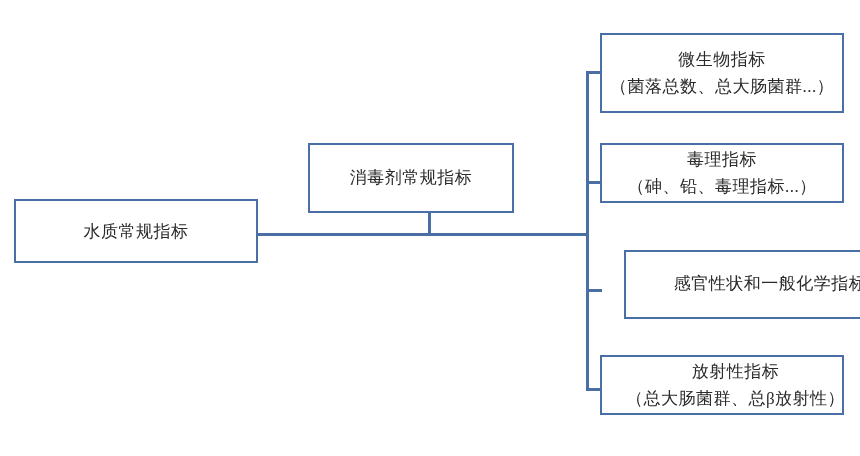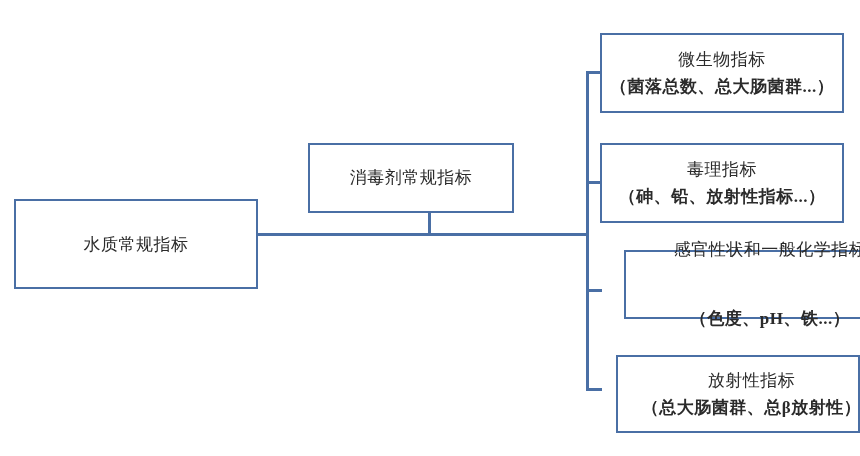--- a/index.html
+++ b/index.html
@@ -28,28 +28,28 @@
     text-align: center;
     z-index: 2;
   }
   .node .line1,
   .node .line2 {
     display: block;
     white-space: nowrap;
     letter-spacing: 0.5px;
   }
   .node .line1 { font-size: 17px; }
-  .node .line2 { font-size: 17px; font-weight: bold; }
+  .node .line2 { font-size: 17px; }
 
   
   #node-root {
     left: 14px;
     top: 199px;
     width: 244px;
-    height: 90px;
+    height: 64px;
   }
   #node-root .line1 { font-size: 17px; }
 
   
   #node-disinfectant {
     left: 308px;
     top: 143px;
     width: 206px;
     height: 70px;
     line-height: 1.55;
@@ -60,36 +60,36 @@
     left: 600px;
     top: 33px;
     width: 244px;
     height: 80px;
     line-height: 1.6;
   }
   #node-tox {
     left: 600px;
     top: 143px;
     width: 244px;
-    height: 80px;
+    height: 60px;
     line-height: 1.6;
   }
   #node-sensory {
     left: 624px;
     top: 250px;
     width: 292px;
     height: 69px;
     line-height: 1.35;
     gap: 46px;
   }
   #node-radio {
-    left: 616px;
+    left: 600px;
     top: 355px;
     width: 244px;
-    height: 78px;
+    height: 60px;
     line-height: 1.6;
     padding-left: 27px;
   }
 
   
   .conn {
     position: absolute;
     background: #4a6fa5;
     z-index: 1;
   }
@@ -129,26 +129,25 @@
     <span class="line1">消毒剂常规指标</span>
   </div>
 
   <div class="node" id="node-micro">
     <span class="line1">微生物指标</span>
     <span class="line2">（菌落总数、总大肠菌群...）</span>
   </div>
 
   <div class="node" id="node-tox">
     <span class="line1">毒理指标</span>
-    <span class="line2">（砷、铅、放射性指标...）</span>
+    <span class="line2">（砷、铅、毒理指标...）</span>
   </div>
 
   <div class="node" id="node-sensory">
     <span class="line1">感官性状和一般化学指标</span>
-    <span class="line2">（色度、pH、铁...）</span>
   </div>
 
   <div class="node" id="node-radio">
     <span class="line1">放射性指标</span>
     <span class="line2">（总大肠菌群、总β放射性）</span>
   </div>
 
 </div>
 
 </body></html>

